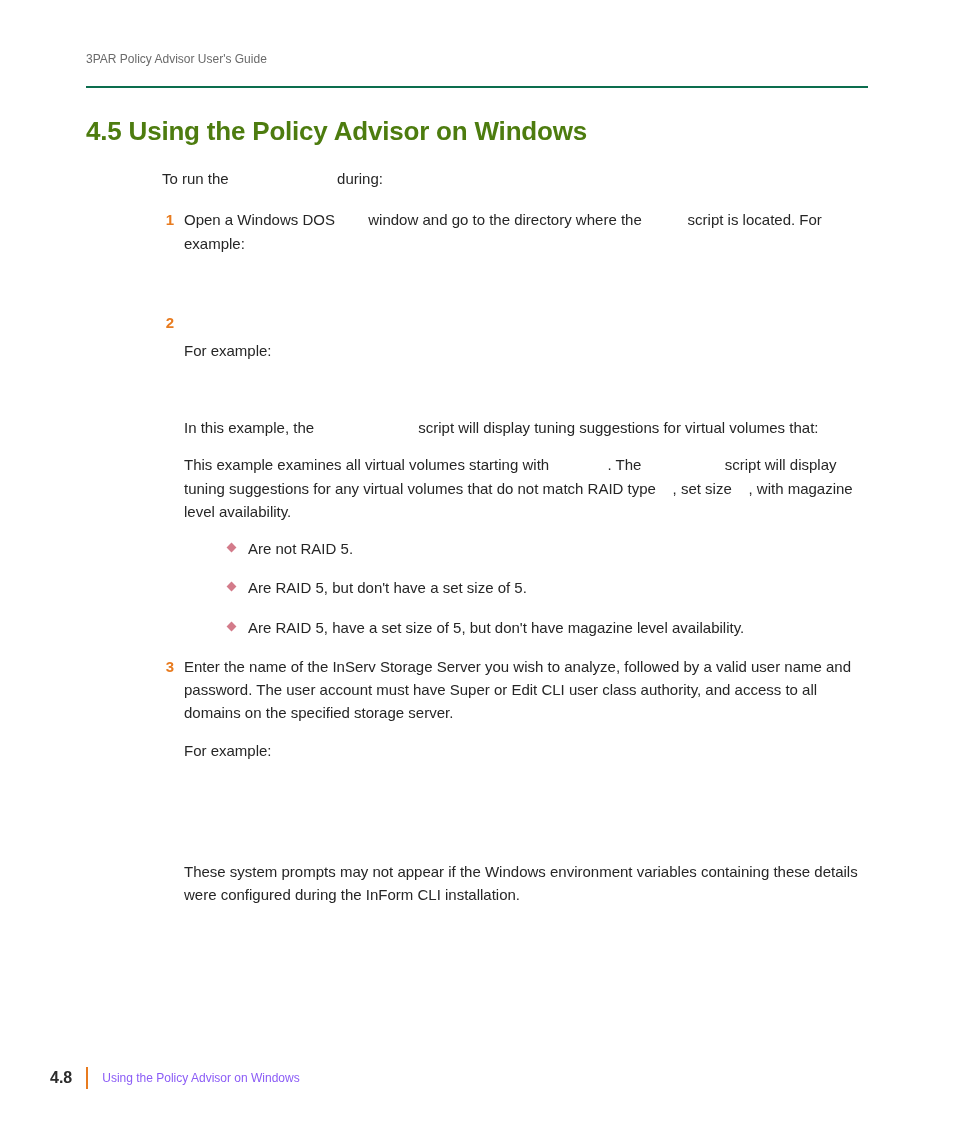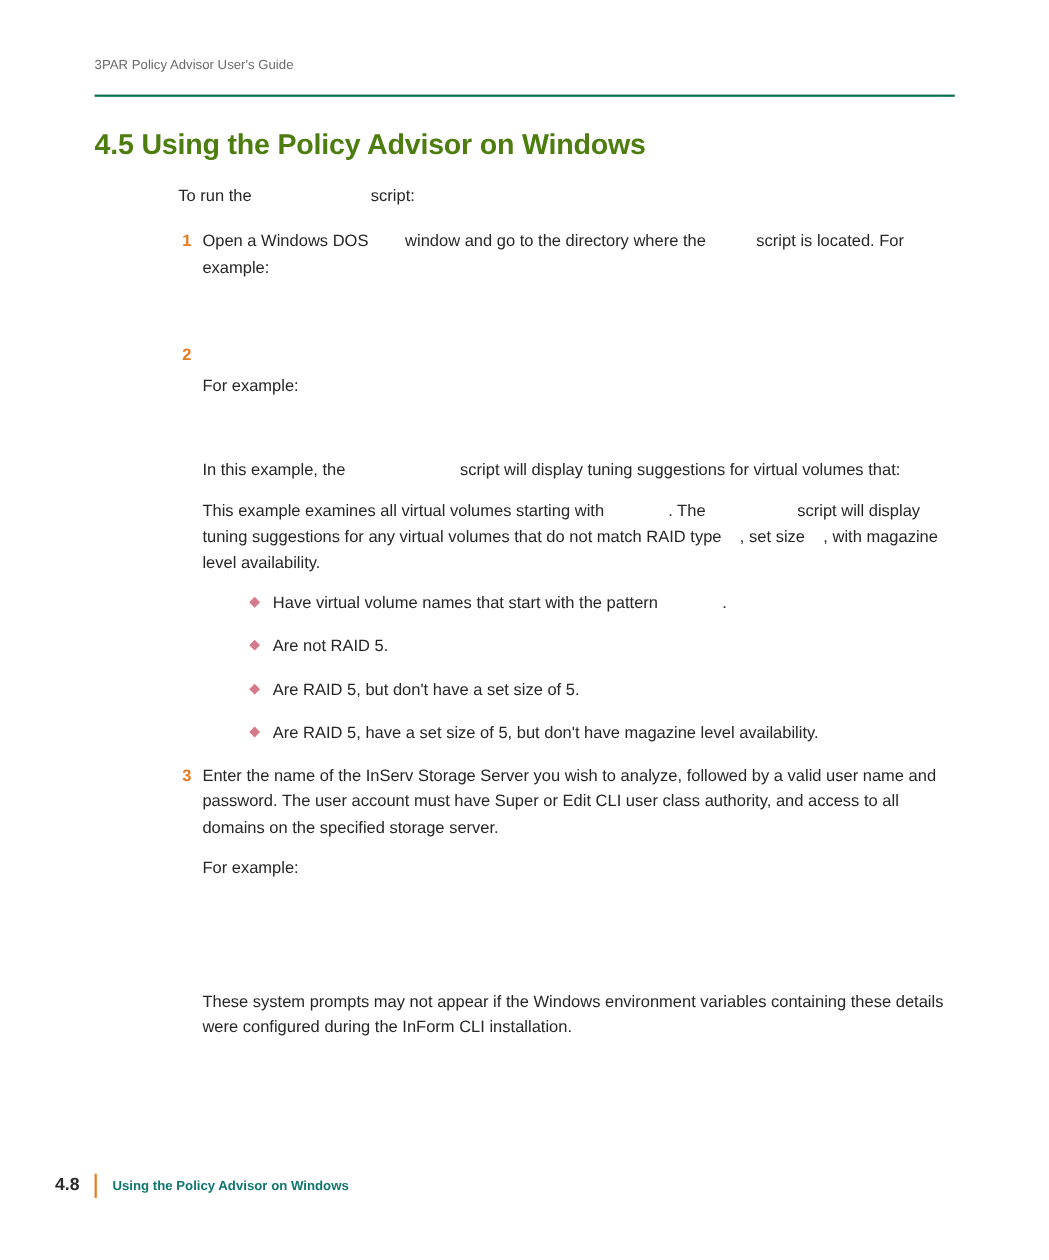--- a/index.html
+++ b/index.html
@@ -16,39 +16,39 @@
   .para { margin-bottom: 14px; }
   .gap-small { height: 28px; }
   .gap-med { height: 40px; }
   .gap-lg { height: 44px; }
   .ul { list-style: none; margin-left: 44px; margin-top: 6px; margin-bottom: 10px; }
   .ul > li { position: relative; padding-left: 20px; margin-bottom: 16px; }
   .ul > li::before { content: ""; position: absolute; left: 0; top: 7px; width: 7px; height: 7px; transform: rotate(45deg); background: #d37b8a; }
   .footer { position: absolute; left: 50px; bottom: 56px; display: flex; align-items: center; font-size: 13px; }
   .footer .pg { font-size: 16px; font-weight: 700; color: #2b2b2b; padding-right: 14px; }
   .footer .vline { width: 2px; height: 22px; background: #e87b1f; margin-right: 14px; }
-  .footer .ftitle { color: #0f766e; font-weight: 700; font-size: 12px; }
+  .footer .ftitle { color: #8b5cf6; font-weight: 400; font-size: 12px; }
 </style>
 </head>
 <body>
 
 <div class="page">
 
   <div class="running-head">3PAR Policy Advisor User's Guide</div>
 
   <div class="rule"></div>
 
   <h1 class="section-title">4.5  Using the Policy Advisor on Windows</h1>
 
   <div class="body-area">
 
     <p class="intro">
       <span>To run the </span>
       <span>&nbsp;&nbsp;&nbsp;&nbsp;&nbsp;&nbsp;&nbsp;&nbsp;&nbsp;&nbsp;&nbsp;&nbsp;&nbsp;&nbsp;&nbsp;&nbsp;&nbsp;&nbsp;&nbsp;&nbsp;&nbsp;&nbsp;&nbsp;&nbsp;</span>
-      <span> script:</span>
+      <span> during:</span>
     </p>
 
     <ol class="ol">
 
       <li>
         <span class="num">1</span>
         <p class="para">
           <span>Open a Windows DOS </span>
           <span>&nbsp;&nbsp;&nbsp;&nbsp;&nbsp;&nbsp;</span>
           <span> window and go to the directory where the </span>
@@ -76,25 +76,20 @@
           <span>. The </span>
           <span>&nbsp;&nbsp;&nbsp;&nbsp;&nbsp;&nbsp;&nbsp;&nbsp;&nbsp;&nbsp;&nbsp;&nbsp;&nbsp;&nbsp;&nbsp;&nbsp;&nbsp;&nbsp;</span>
           <span>script will display tuning suggestions for any virtual volumes that do not match RAID type </span>
           <span>&nbsp;&nbsp;</span>
           <span>, set size </span>
           <span>&nbsp;&nbsp;</span>
           <span>, with magazine level availability.</span>
         </p>
 
         <ul class="ul">
-          <li>
-            <span>Have virtual volume names that start with the pattern </span>
-            <span>&nbsp;&nbsp;&nbsp;&nbsp;&nbsp;&nbsp;&nbsp;&nbsp;&nbsp;&nbsp;&nbsp;&nbsp;</span>
-            <span>.</span>
-          </li>
           <li>Are not RAID 5.</li>
           <li>Are RAID 5, but don't have a set size of 5.</li>
           <li>Are RAID 5, have a set size of 5, but don't have magazine level availability.</li>
         </ul>
       </li>
 
       <li>
         <span class="num">3</span>
         <p class="para">Enter the name of the InServ Storage Server you wish to analyze, followed by a valid user name and password. The user account must have Super or Edit CLI user class authority, and access to all domains on the specified storage server.</p>
         <p class="para">For example:</p>

